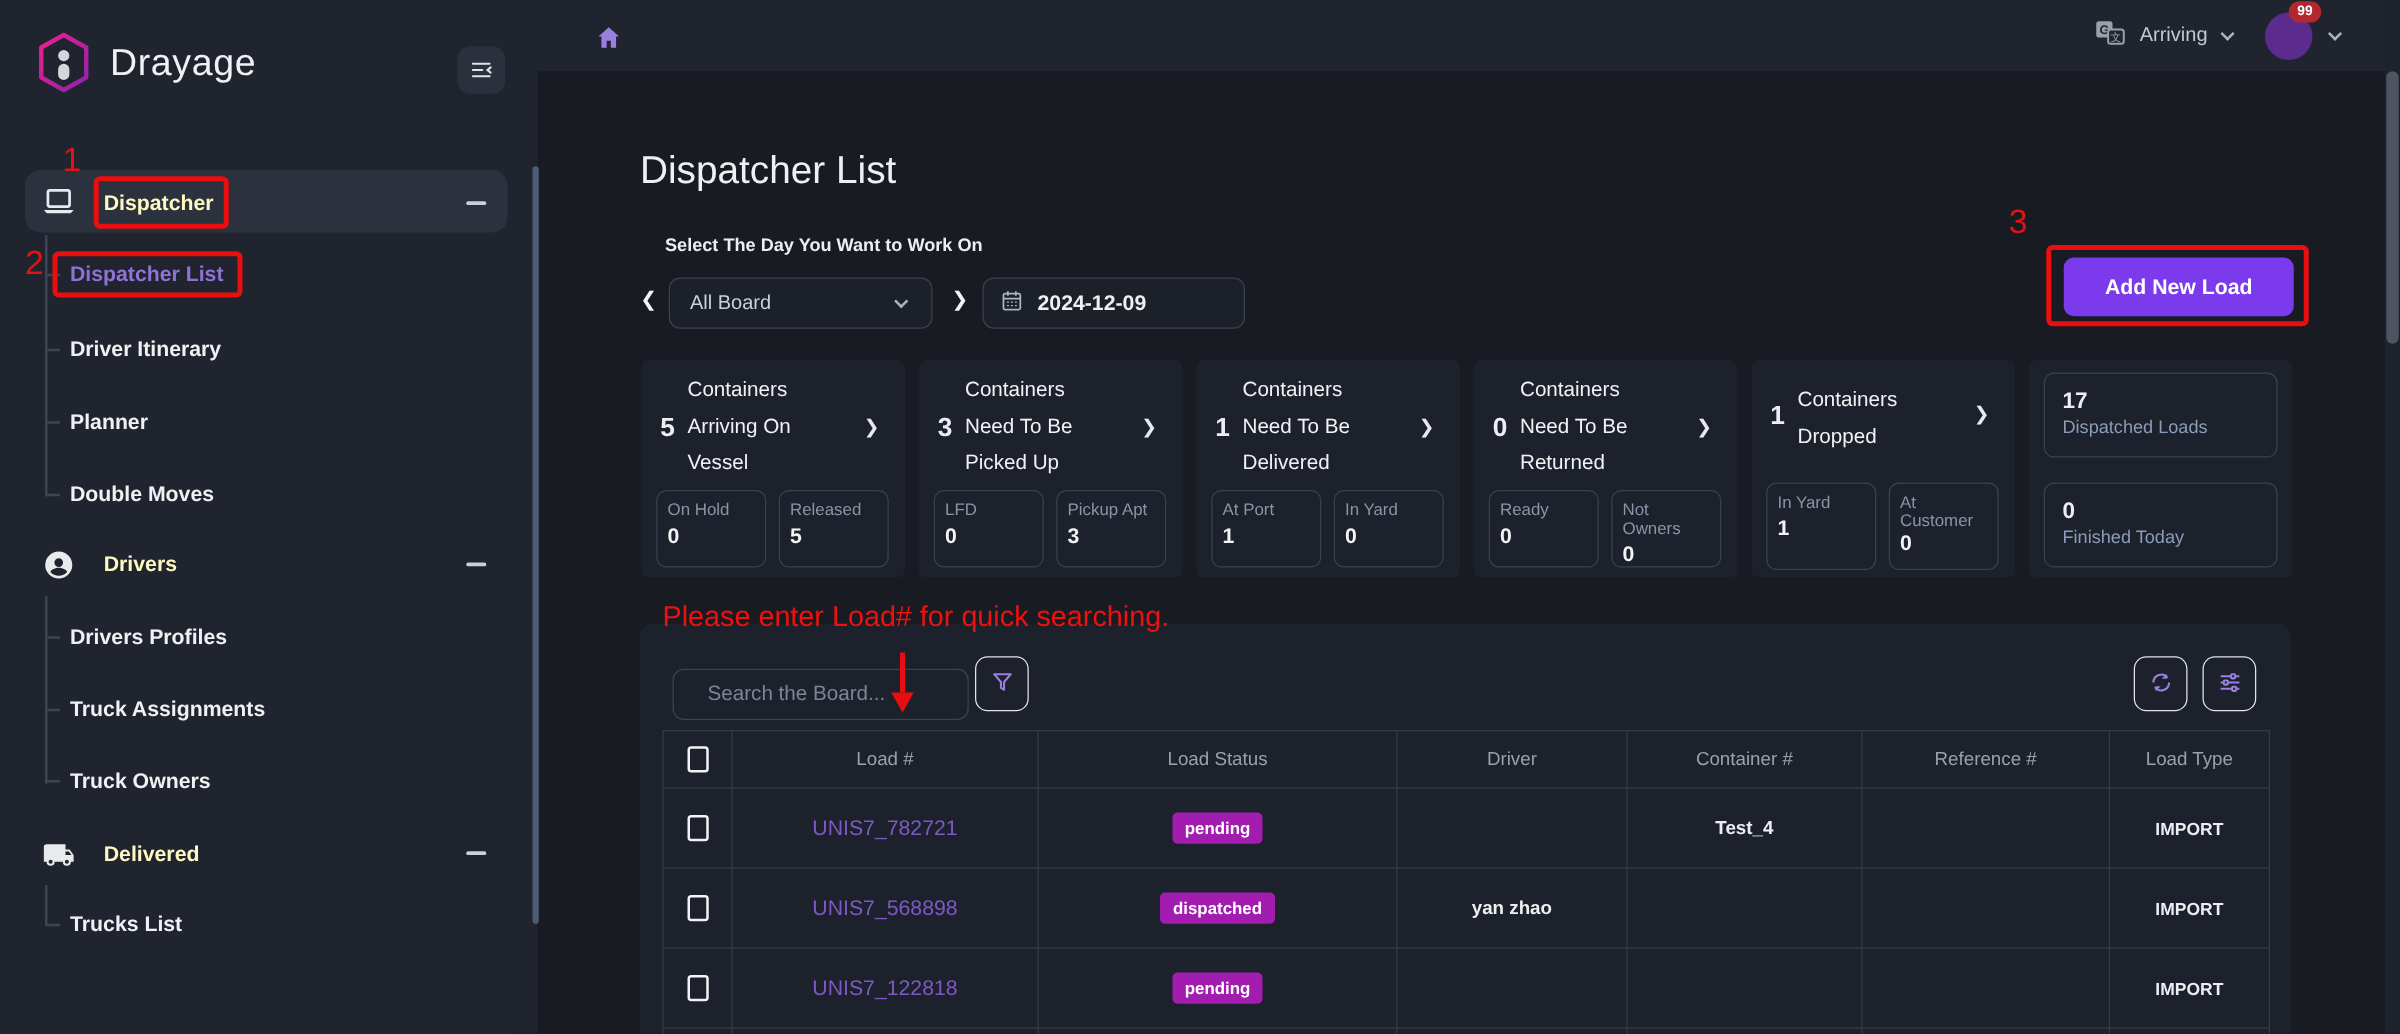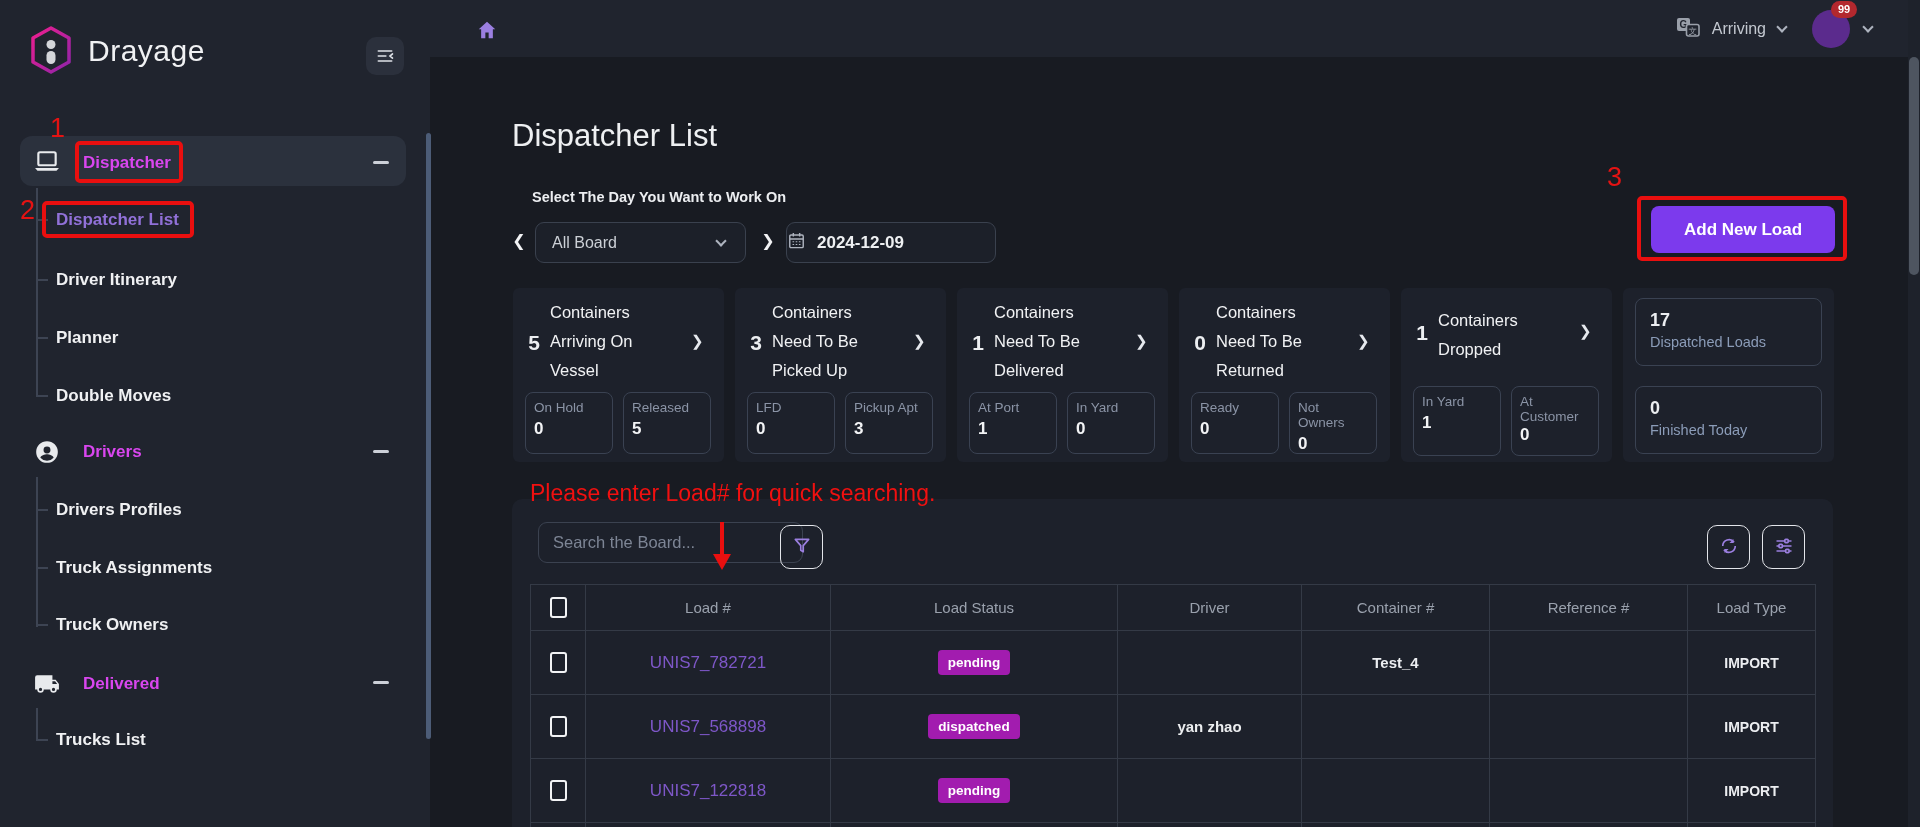--- a/index.html
+++ b/index.html
@@ -17,55 +17,55 @@
   .avatar { position:absolute; left:0; top:1px; width:38px; height:38px; border-radius:50%; background:#5b2b8d; }
   .notif-badge { position:absolute; left:19px; top:-8px; min-width:26px; height:17px; border-radius:9px; background:#b3282e; color:#fff; font-size:11px; font-weight:bold; text-align:center; line-height:17px; padding:0 4px; }
 
   
   .sidebar { position:absolute; left:0; top:0; width:430px; height:827px; background:#20242e; z-index:3; }
   .logo { position:absolute; left:28px; top:25px; }
   .brand { position:absolute; left:88px; top:34px; font-size:30px; font-weight:500; color:#f0f1f3; letter-spacing:.5px; }
   .collapse-btn { position:absolute; left:366px; top:37px; width:38px; height:38px; background:#2b303c; border-radius:10px; display:flex; align-items:center; justify-content:center; cursor:pointer; }
   .nav-hl { position:absolute; left:20px; top:136px; width:386px; height:50px; background:#2b313d; border-radius:12px; }
   .nav-ic { position:absolute; left:34px; width:26px; height:26px; }
-  .nav-group-label { position:absolute; left:83px; width:220px; font-size:17px; font-weight:bold; color:#d946ef; line-height:20px; cursor:pointer; }
+  .nav-group-label { position:absolute; left:83px; width:220px; font-size:17px; font-weight:bold; color:#fef9c3; line-height:20px; cursor:pointer; }
   .nav-sub { position:absolute; left:56px; width:250px; font-size:17px; font-weight:bold; color:#f0f1f3; line-height:20px; cursor:pointer; }
   .nav-sub.active { color:#9171d8; }
   .minus { position:absolute; left:373px; width:16px; height:3px; background:#ccd0d8; border-radius:2px; cursor:pointer; }
   .tree-v { position:absolute; left:36px; width:2px; background:#3d4453; }
   .tree-t { position:absolute; left:36px; width:12px; height:2px; background:#3d4453; }
   .side-scroll { position:absolute; left:426px; top:133px; width:5px; height:606px; background:#4c5c77; border-radius:3px; }
 
   
   .main { position:absolute; left:430px; top:57px; width:1478px; height:770px; background:#181b22; }
   .page-title { position:absolute; left:82px; top:61px; font-size:31px; font-weight:500; color:#eef0f2; }
   .day-label { position:absolute; left:102px; top:132px; font-size:14.5px; font-weight:bold; }
   .nav-arrow { position:absolute; top:169px; width:30px; height:30px; color:#f2f3f5; font-size:16px; font-weight:bold; text-align:center; line-height:30px; cursor:pointer; }
   .ctl { position:absolute; top:165px; height:41px; background:#1c2029; border:1.5px solid #3a414e; border-radius:9px; display:flex; align-items:center; cursor:pointer; }
   .day-select { left:105px; width:211px; padding:0 16px; }
   .day-select .val { font-size:16px; color:#ccd0d6; flex:1; }
-  .date-field { left:356px; width:210px; padding:0 0;text-align:right; }
+  .date-field { left:356px; width:210px; padding:0 13px;text-align:right; }
   .date-field .val { font-size:17px; font-weight:bold; color:#eef0f2; margin-left:11px; }
   .add-btn { position:absolute; left:1221px; top:149px; width:184px; height:47px; background:#7c3aed; border:none; border-radius:8px; color:#fff; font-size:17px; font-weight:bold; font-family:inherit; cursor:pointer; }
 
   
   .card { position:absolute; top:231px; width:211px; height:174px; background:#1d212b; border-radius:6px; cursor:pointer; }
   .card .cnt { position:absolute; left:8px; width:26px; text-align:center; font-size:21px; font-weight:bold; }
   .card .tl { position:absolute; left:37px; width:136px; font-size:16.5px; font-weight:500; line-height:24px; color:#f1f2f4; }
   .card .chv { position:absolute; left:178px; font-size:15px; font-weight:bold; color:#e6e9ee; }
   .sub-box { position:absolute; width:88px; height:62px; border:1.5px solid #3a4252; border-radius:8px; padding:7px 8px; display:flex; flex-direction:column; align-items:flex-start; }
   .sub-box .lb { font-size:13.5px; line-height:15px; color:#8b94a6; }
   .sub-box .vl { font-size:17px; font-weight:bold; color:#f2f3f5; margin-top:4px; }
   .sum-box { position:absolute; left:12px; width:187px; height:68px; border:1.5px solid #3a4252; border-radius:8px; padding:11px 14px; }
   .sum-box .vl { font-size:18px; font-weight:bold; }
   .sum-box .lb { font-size:14.5px; color:#8b9cb8; margin-top:3px; }
 
   
   .board { position:absolute; left:82px; top:442px; width:1321px; height:328px; background:#1d212b; border-radius:10px 10px 0 0; overflow:hidden; }
-  .search-input { position:absolute; left:26px; top:23px; width:265px; height:41px; background:transparent; border:1.5px solid #3b4250; border-radius:9px; color:#dde0e6; font-size:16.5px; font-family:inherit; padding:0 14px; outline:none; }
+  .search-input { position:absolute; left:26px; top:36px; width:237px; height:41px; background:transparent; border:1.5px solid #3b4250; border-radius:9px; color:#dde0e6; font-size:16.5px; font-family:inherit; padding:0 27px; outline:none; }
   .search-input::placeholder { color:#7d8595; }
   .icon-btn { position:absolute; top:26px; width:43px; height:44px; background:transparent; border:1.5px solid #e3e5ea; border-radius:10px; display:flex; align-items:center; justify-content:center; cursor:pointer; }
   .tbl { position:absolute; left:18px; top:85px; border-collapse:collapse; table-layout:fixed; width:1285px; }
   .tbl th { height:46px; font-size:15px; font-weight:500; color:#9aa1ad; border:1px solid #343a46; }
   .tbl td { height:64px; border:1px solid #343a46; text-align:center; vertical-align:middle; }
   .cbx { width:17px; height:21px; border:2.5px solid #f2f3f5; border-radius:3px; margin:0 auto; cursor:pointer; }
   .load-link { color:#7e57c8; font-size:17px; cursor:pointer; }
   .badge { display:inline-block; background:#a21caf; color:#fff; font-size:13.5px; font-weight:bold; padding:5px 10px; border-radius:4px; }
   .drv { font-size:15px; font-weight:bold; color:#eceef0; }
   .ctr { font-size:15px; font-weight:bold;margin-top:12px; }

